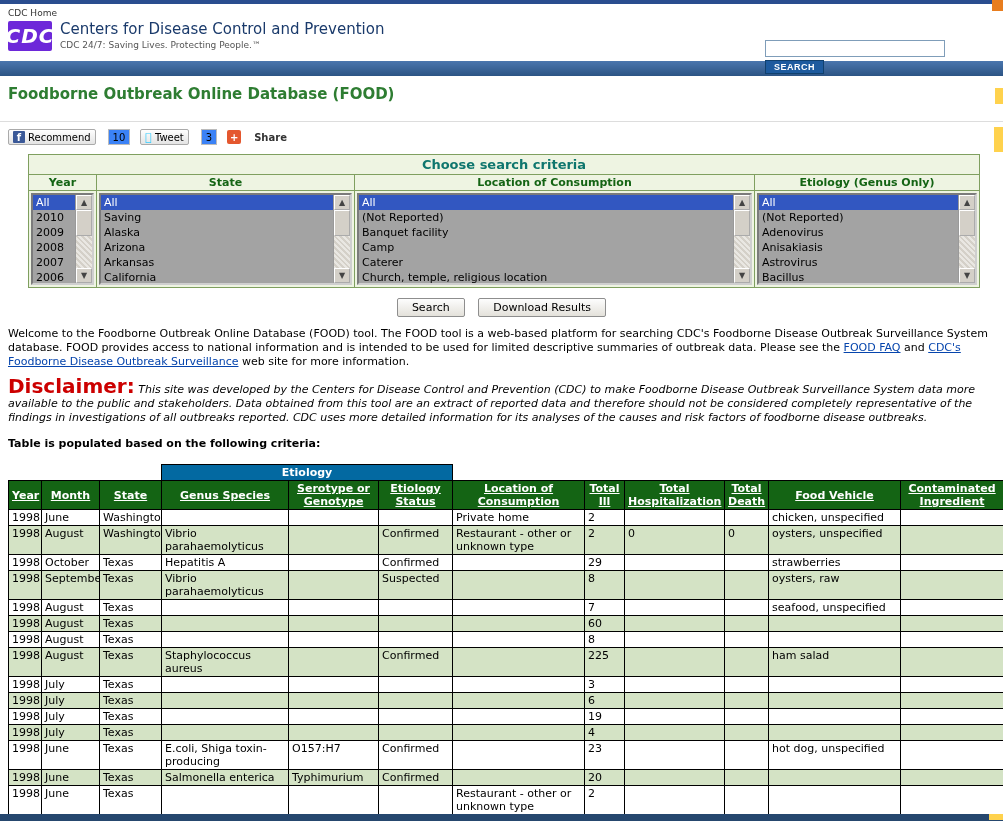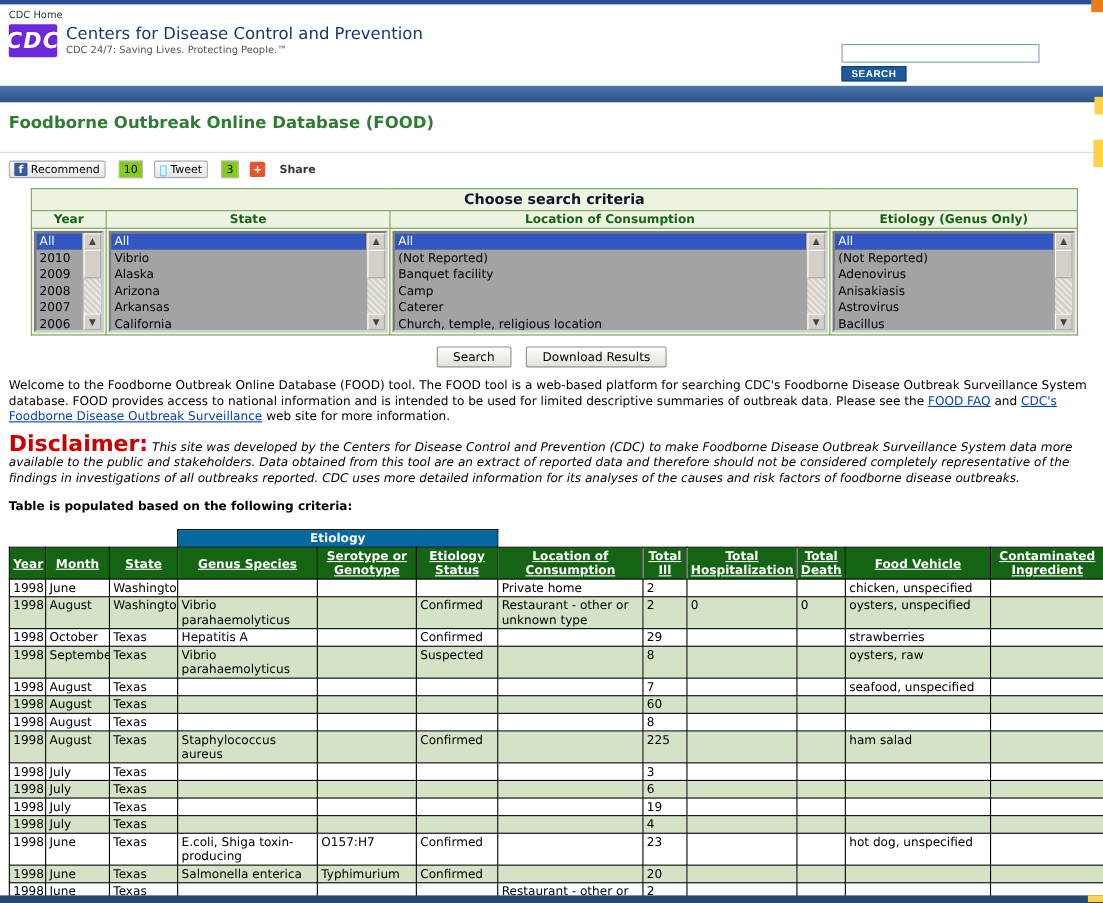--- a/index.html
+++ b/index.html
@@ -7,21 +7,21 @@
   body {
     font-family: "DejaVu Sans", "Liberation Sans", sans-serif;
     font-size: 11px;
     background: #fff;
     color: #000;
     position: relative;
     overflow: hidden;
   }
   .topline { height:4px; background:#2a4d8f; width:100%; }
   
-  .hdr { position:relative; padding:2px 0 0 8px; height:74px; }
+  .hdr { position:relative; padding:2px 0 0 8px; height:57px; }
   .cdc-home { font-size:9px; color:#333; text-decoration:none; display:inline-block; margin-bottom:3px; cursor:pointer; }
   .brand { display:flex; align-items:flex-start; }
   .logo {
     background:#6d28d9; color:#fff; font-weight:bold; font-style:italic;
     font-size:20px; width:44px; height:30px; display:flex; align-items:center;
     justify-content:center; letter-spacing:1px; border-radius:2px;
   }
   .brand-txt { margin-left:8px; }
   .org { color:#1a3a6b; font-size:15px; line-height:17px; }
   .tagline { color:#555; font-size:9px; margin-top:2px; }
@@ -35,29 +35,29 @@
   
   h1.page-title { color:#2e7d32; font-size:15px; font-weight:bold; margin:9px 0 0 8px; }
   hr.sep { border:none; border-top:1px solid #ddd; margin:18px 0 6px 0; }
   
   .social { display:flex; align-items:center; gap:10px; margin:4px 0 8px 8px; height:18px; }
   .sbtn { display:inline-flex; align-items:center; border:1px solid #aaa; border-radius:2px;
           background:linear-gradient(#fefefe,#e4e4e4); font-size:10px; padding:1px 4px; height:16px; cursor:pointer; }
   .fb-f { background:#3b5998; color:#fff; font-weight:bold; width:12px; height:12px; display:inline-flex;
           align-items:center; justify-content:center; font-size:10px; margin-right:3px; border-radius:1px; }
   .bird { color:#33ccff; font-size:11px; margin-right:3px; }
-  .cnt { border:1px solid #bbb; background:#84cc16; font-size:10px; padding:0 4px; height:16px;
+  .cnt { border:1px solid #bbb; background:#3b82f6; font-size:10px; padding:0 4px; height:16px;
          display:inline-flex; align-items:center; margin-left:2px; }
   .share-ic { background:#e4572e; color:#fff; width:14px; height:14px; display:inline-flex;
               align-items:center; justify-content:center; font-size:10px; font-weight:bold; border-radius:2px; margin-right:3px; }
   .share-lbl { font-size:10px; font-weight:bold; color:#333; cursor:pointer; }
   
   .criteria { margin:2px 0 0 28px; width:952px; border:1px solid #7f9f5f; background:#eef4e2; border-collapse:collapse; }
   .criteria td, .criteria th { border:1px solid #7f9f5f; }
-  .crit-title { text-align:center; color:#0f172a; font-size:13px; font-weight:bold; padding:2px; }
+  .crit-title { text-align:center; color:#0f766e; font-size:13px; font-weight:bold; padding:2px; }
   .crit-head { text-align:center; color:#146414; font-weight:bold; font-size:11px; padding:1px; }
   .crit-cell { padding:2px; vertical-align:top; }
   .listbox {
     display:flex; border:2px inset #cfcfcf; background:#a3a3a3; height:92px; overflow:hidden;
   }
   .opts { flex:1; overflow:hidden; }
   .opt { padding:0 3px; height:15px; line-height:15px; white-space:nowrap; overflow:hidden; cursor:default; }
   .opt.sel { background:#3257c1; color:#fff; }
   .sb { width:17px; background:#d4d0c8; border-left:1px solid #9a9a9a; display:flex; flex-direction:column; }
   .sb .arr { height:15px; background:#d4d0c8; border:1px outset #fff; font-size:8px; text-align:center;
@@ -159,21 +159,21 @@
                 <div class="thumb"></div>
               </div>
               <div class="arr">▼</div>
             </div>
           </div>
         </td>
     <td class="crit-cell">
           <div class="listbox">
             <div class="opts">
               <div class="opt sel">All</div>
-              <div class="opt">Vibrio</div>
+              <div class="opt">Saving</div>
               <div class="opt">Alaska</div>
               <div class="opt">Arizona</div>
               <div class="opt">Arkansas</div>
               <div class="opt">California</div>
             </div>
             <div class="sb">
               <div class="arr">▲</div>
               <div class="track">
                 <div class="thumb"></div>
               </div>

